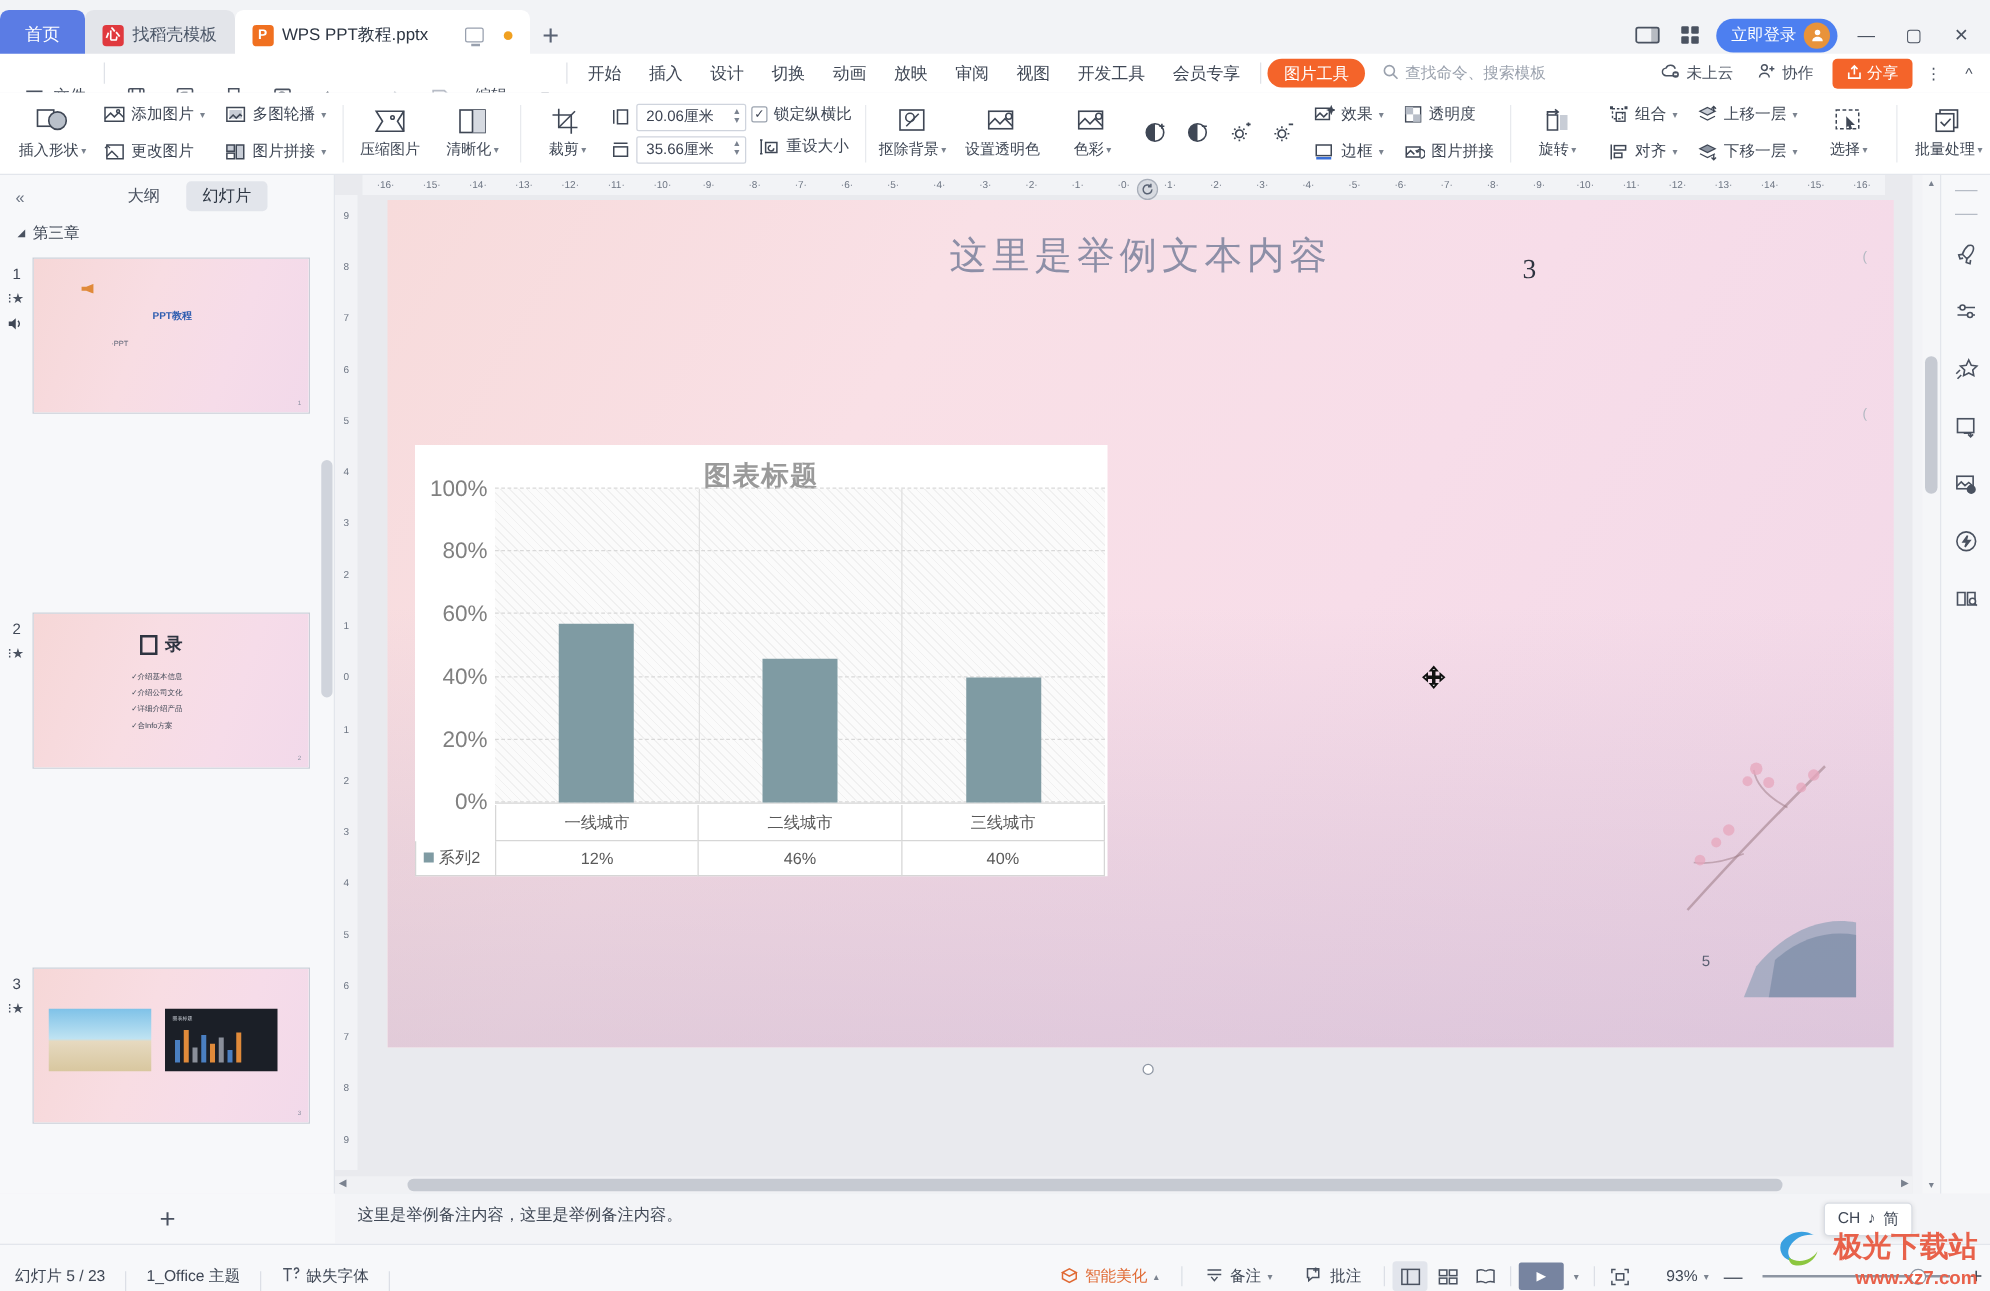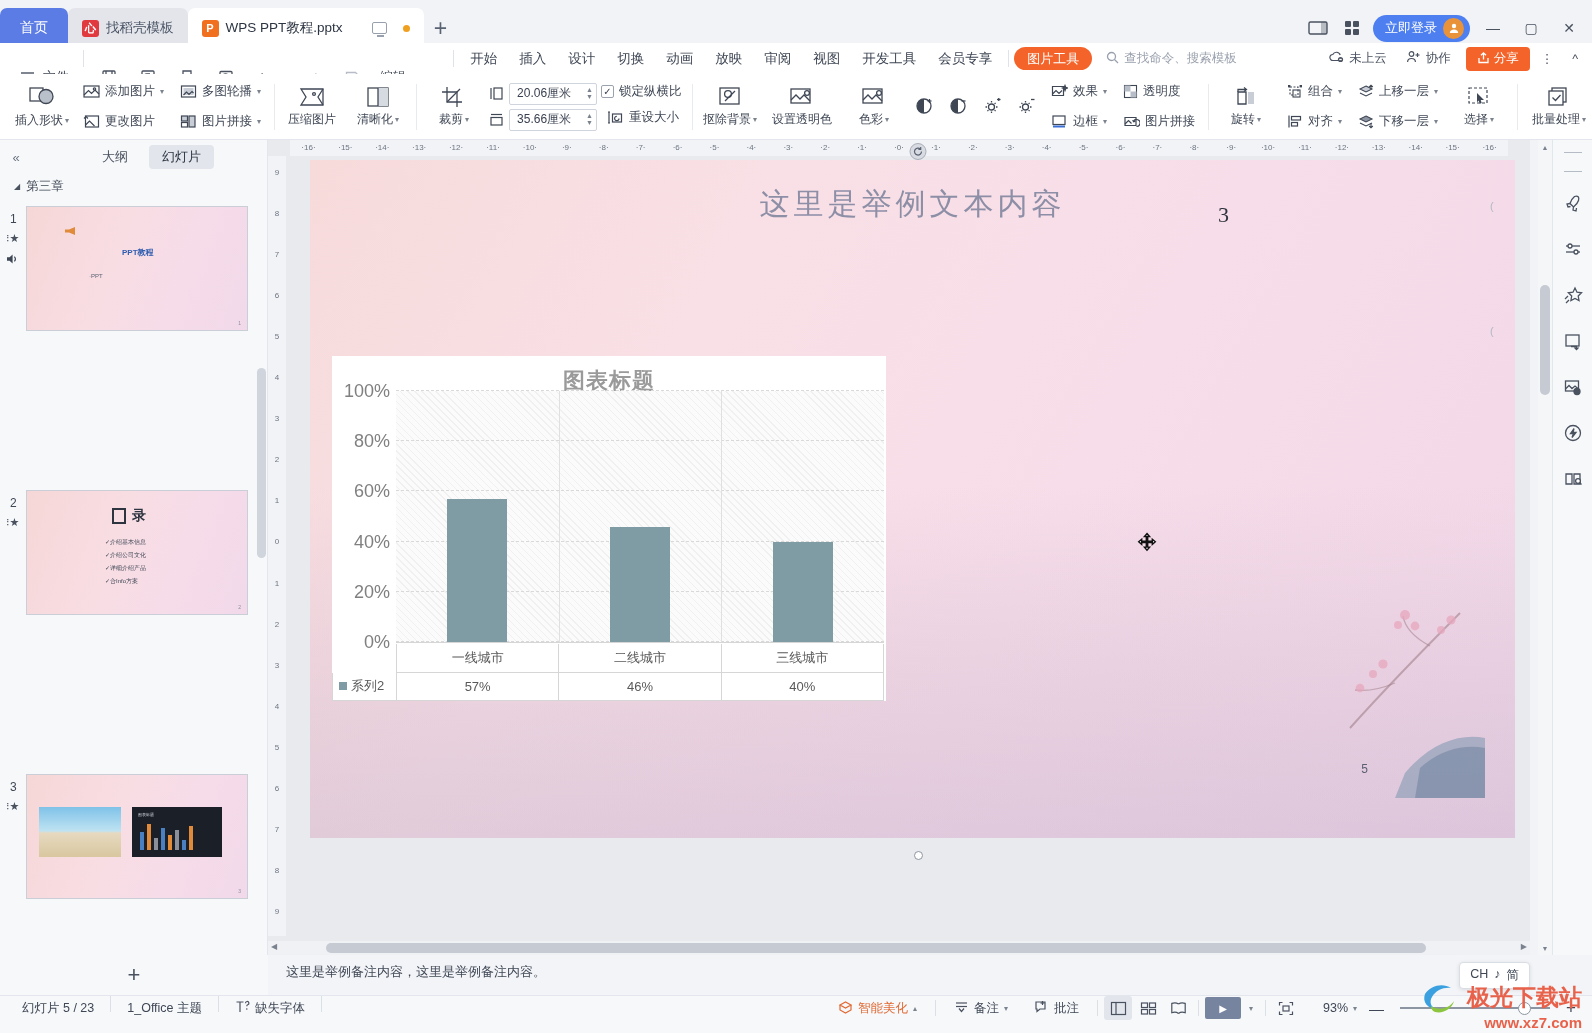--- a/index.html
+++ b/index.html
@@ -181,21 +181,21 @@
 
   
   .notes { position:absolute; left:268px; top:955px; width:1324px; height:40px; background:#f3f4f7;
            padding:8px 0 0 18px; font-size:13px; color:#3f4755;}
   .addslide { position:absolute; left:0; top:955px; width:268px; height:40px; background:#f7f8fa;
               display:flex; align-items:center; justify-content:center; color:#4a5260; font-size:22px;
               font-weight:300; cursor:pointer;}
 
   
   .statusbar { position:absolute; left:0; bottom:0; width:1592px; height:38px; background:#f7f8fa;
-               border-top:1px solid #e3e6ec; display:flex; align-items:flex-start; padding:0 10px;}
+               border-top:1px solid #e3e6ec; display:flex; align-items:flex-end; padding:0 0;}
   .sb-item { display:flex; align-items:center; gap:5px; font-size:12.5px; color:#3f4755; padding:0 12px;
              height:24px; cursor:pointer; border-radius:3px; white-space:nowrap;}
   .sb-sep { width:1px; height:16px; background:#dcdfe6; margin:0 4px;}
   .sb-right { margin-left:auto; display:flex; align-items:center; gap:2px;}
   .viewbtn { width:28px; height:24px; display:flex; align-items:center; justify-content:center;
              color:#4a5260; cursor:pointer; border-radius:3px;}
   .viewbtn.on { background:#e2e5ec; }
   .playbtn { background:#7784a0; color:#fff; width:36px; height:22px; display:flex;align-items:center;
              justify-content:center; border-radius:2px; cursor:pointer; font-size:10px;}
   .zoomslider { width:150px; height:14px; position:relative; display:flex; align-items:center; margin:0 8px;}
@@ -1047,21 +1047,21 @@
                 <div class="xcorner"></div>
                 <div class="xcell" style="flex: 1 1 0%;">一线城市</div>
                 <div class="xcell" style="flex: 1 1 0%;">二线城市</div>
                 <div class="xcell" style="flex: 1 1 0%;">三线城市</div>
               </div>
             <div class="xtr" id="xvalrow">
                 <div class="xlegend">
                   <span class="lgsw" style="background: rgb(127, 155, 163);"></span>
                   <span>系列2</span>
                 </div>
-                <div class="xcell" style="flex: 1 1 0%;">57%</div>
+                <div class="xcell" style="flex: 1 1 0%;">12%</div>
                 <div class="xcell" style="flex: 1 1 0%;">46%</div>
                 <div class="xcell" style="flex: 1 1 0%;">40%</div>
               </div>
           </div>
         </div>
       </div>
 
       <div class="selhandle" style="left:624px;top:691px;"></div>
       <div class="cursor-move" style="left:846px;top:372px;">
         <svg width="22" height="22" viewBox="0 0 22 22">

